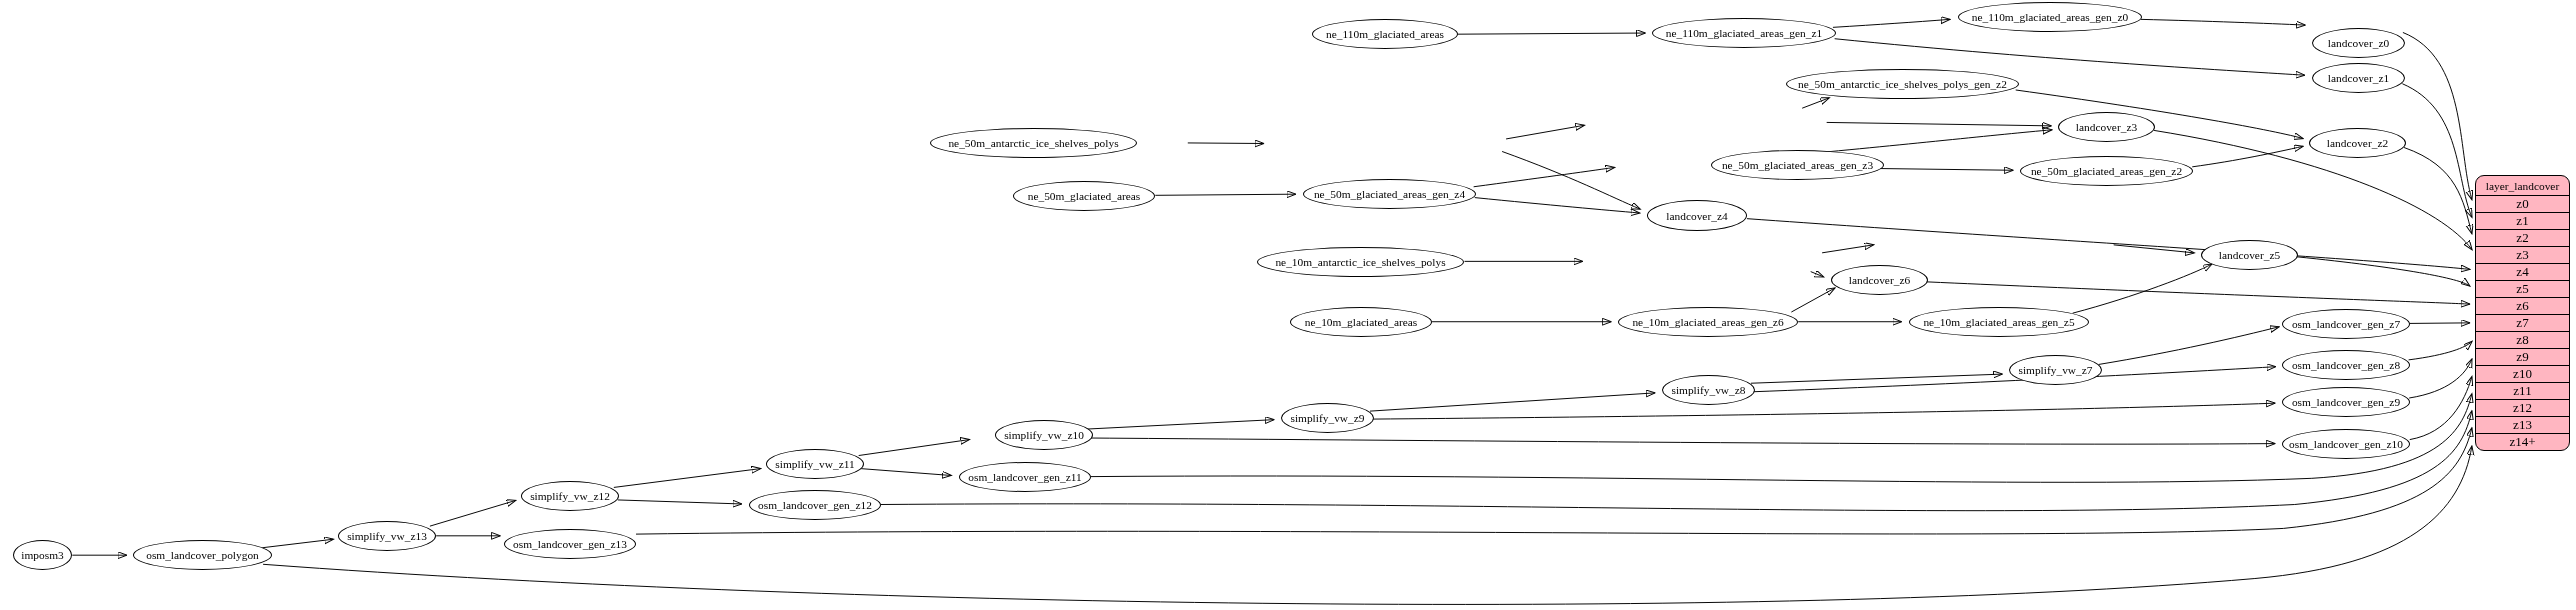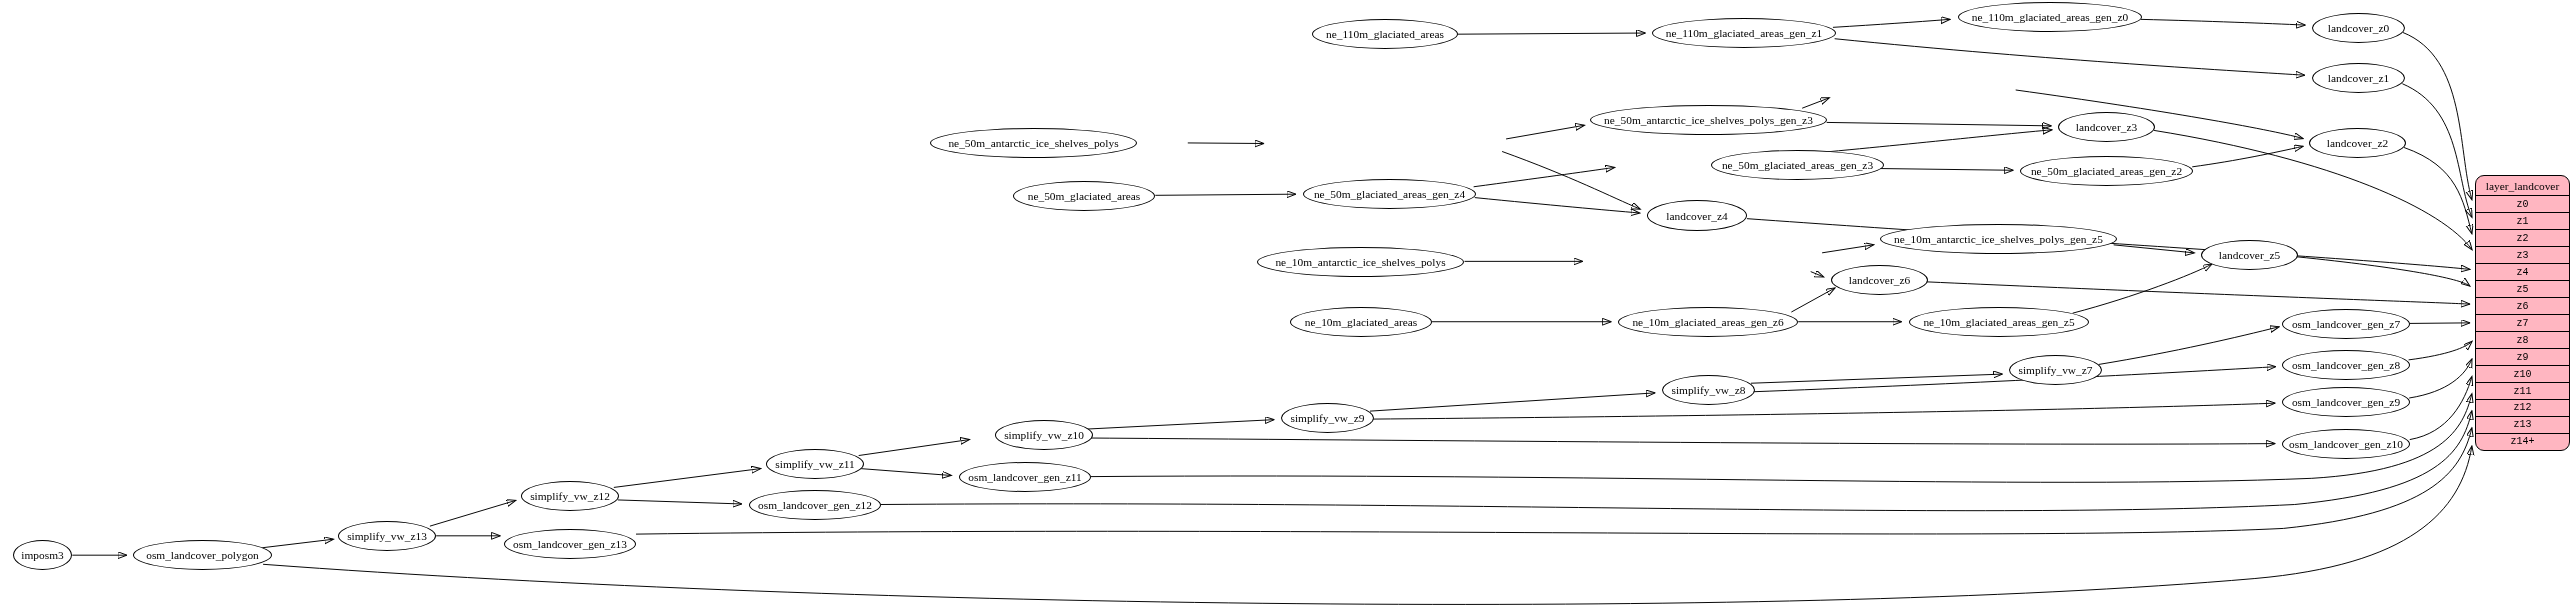--- a/index.html
+++ b/index.html
@@ -38,21 +38,21 @@
     box-sizing:border-box;
     height:19.4px;
     display:flex;align-items:center;justify-content:center;
     font-size:11.4px;color:#000000;
   }
   .lt-row{
     box-sizing:border-box;
     height:17px;flex:1 1 auto;
     border-top:0.9px solid #000000;
     display:flex;align-items:center;justify-content:center;
-    font-size:10px;color:#000000;font-family:Liberation Mono, monospace;
+    font-size:13px;color:#000000;
   }
 </style>
 </head>
 <body>
 
 <div id="canvas">
 
   <svg id="edges" viewBox="0 0 4524 1073" xmlns="http://www.w3.org/2000/svg">
     <defs>
       <marker id="ah" markerUnits="userSpaceOnUse" markerWidth="18" markerHeight="14" refX="15" refY="6" orient="auto">
@@ -165,32 +165,32 @@
     </div>
   <div class="node" style="left:1312px;top:19.4px;width:146px;height:30px">
       <span>ne_110m_glaciated_areas</span>
     </div>
   <div class="node" style="left:1652px;top:18px;width:184px;height:30px">
       <span>ne_110m_glaciated_areas_gen_z1</span>
     </div>
   <div class="node" style="left:1958px;top:2.3px;width:184px;height:30px">
       <span>ne_110m_glaciated_areas_gen_z0</span>
     </div>
-  <div class="node" style="left:2312px;top:13px;width:93px;height:30px">
+  <div class="node" style="left:2312px;top:28px;width:93px;height:30px">
       <span>landcover_z0</span>
     </div>
   <div class="node" style="left:2312px;top:63px;width:93px;height:30px">
       <span>landcover_z1</span>
     </div>
+  <div class="node" style="left:1786px;top:69px;width:233px;height:30px">
+      <span>ne_50m_antarctic_ice_shelves_polys_gen_z2</span>
+    </div>
   <div class="node" style="left:930px;top:128px;width:207px;height:30px">
       <span>ne_50m_antarctic_ice_shelves_polys</span>
     </div>
-  <div class="node" style="left:1590px;top:105px;width:237px;height:30px">
-      <span>ne_50m_antarctic_ice_shelves_polys_gen_z3</span>
-    </div>
   <div class="node" style="left:2058px;top:112px;width:97px;height:30px">
       <span>landcover_z3</span>
     </div>
   <div class="node" style="left:2020px;top:156px;width:173px;height:30px">
       <span>ne_50m_glaciated_areas_gen_z2</span>
     </div>
   <div class="node" style="left:2309px;top:128px;width:97px;height:30px">
       <span>landcover_z2</span>
     </div>
   <div class="node" style="left:1013px;top:181px;width:142px;height:30px">
@@ -200,23 +200,20 @@
       <span>ne_50m_glaciated_areas_gen_z4</span>
     </div>
   <div class="node" style="left:1711px;top:150px;width:173px;height:30px">
       <span>ne_50m_glaciated_areas_gen_z3</span>
     </div>
   <div class="node" style="left:1647px;top:200px;width:100px;height:31px">
       <span>landcover_z4</span>
     </div>
   <div class="node" style="left:1257px;top:247px;width:207px;height:30px">
       <span>ne_10m_antarctic_ice_shelves_polys</span>
-    </div>
-  <div class="node" style="left:1880px;top:224px;width:237px;height:30px">
-      <span>ne_10m_antarctic_ice_shelves_polys_gen_z5</span>
     </div>
   <div class="node" style="left:1831px;top:265px;width:97px;height:30px">
       <span>landcover_z6</span>
     </div>
   <div class="node" style="left:2201px;top:240px;width:97px;height:30px">
       <span>landcover_z5</span>
     </div>
   <div class="node" style="left:1290px;top:307px;width:142px;height:30px">
       <span>ne_10m_glaciated_areas</span>
     </div>

